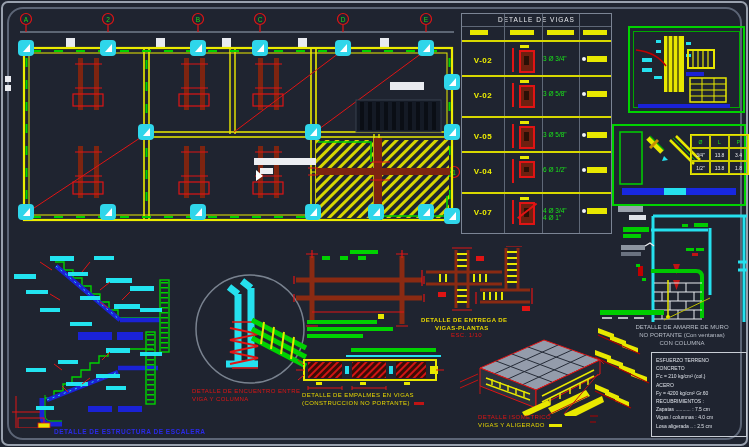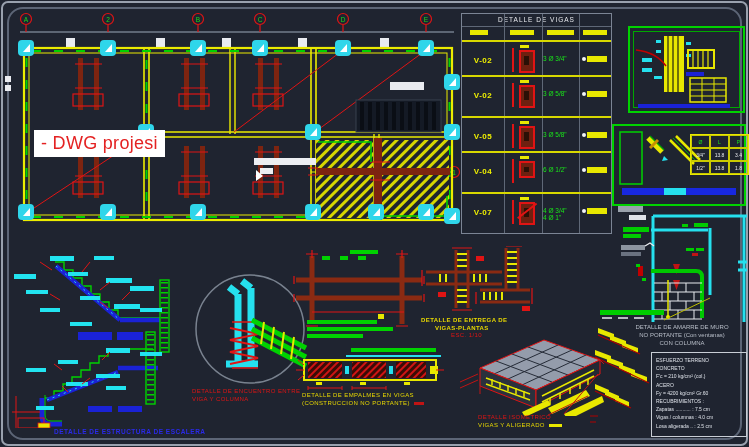--- a/index.html
+++ b/index.html
@@ -166,21 +166,20 @@
     <use href="#cb" x="305" y="200"></use>
       <use href="#cb" x="368" y="200"></use>
       <use href="#cb" x="418" y="200"></use>
     <use href="#cb" x="138" y="120"></use>
       <use href="#cb" x="305" y="120"></use>
       <use href="#cb" x="444" y="120"></use>
     <use href="#cb" x="444" y="70"></use>
       <use href="#cb" x="444" y="204"></use>
   </svg>
 
-  <div class="abs ovl" style="left:34px;top:130px">- DWG projesi</div>
 
   <div class="abs vtab">
     <div class="t-title">DETALLE DE VIGAS</div>
     <div class="vl" style="left:42px"></div>
       <div class="vl" style="left:80px"></div>
       <div class="vl" style="left:117px"></div>
     <div class="t-hline" style="top:12px"></div>
     <div class="ybar" style="left:8px;top:16px;width:18px"></div>
     <div class="ybar" style="left:48px;top:16px;width:24px"></div>
     <div class="ybar" style="left:85px;top:16px;width:27px"></div>

